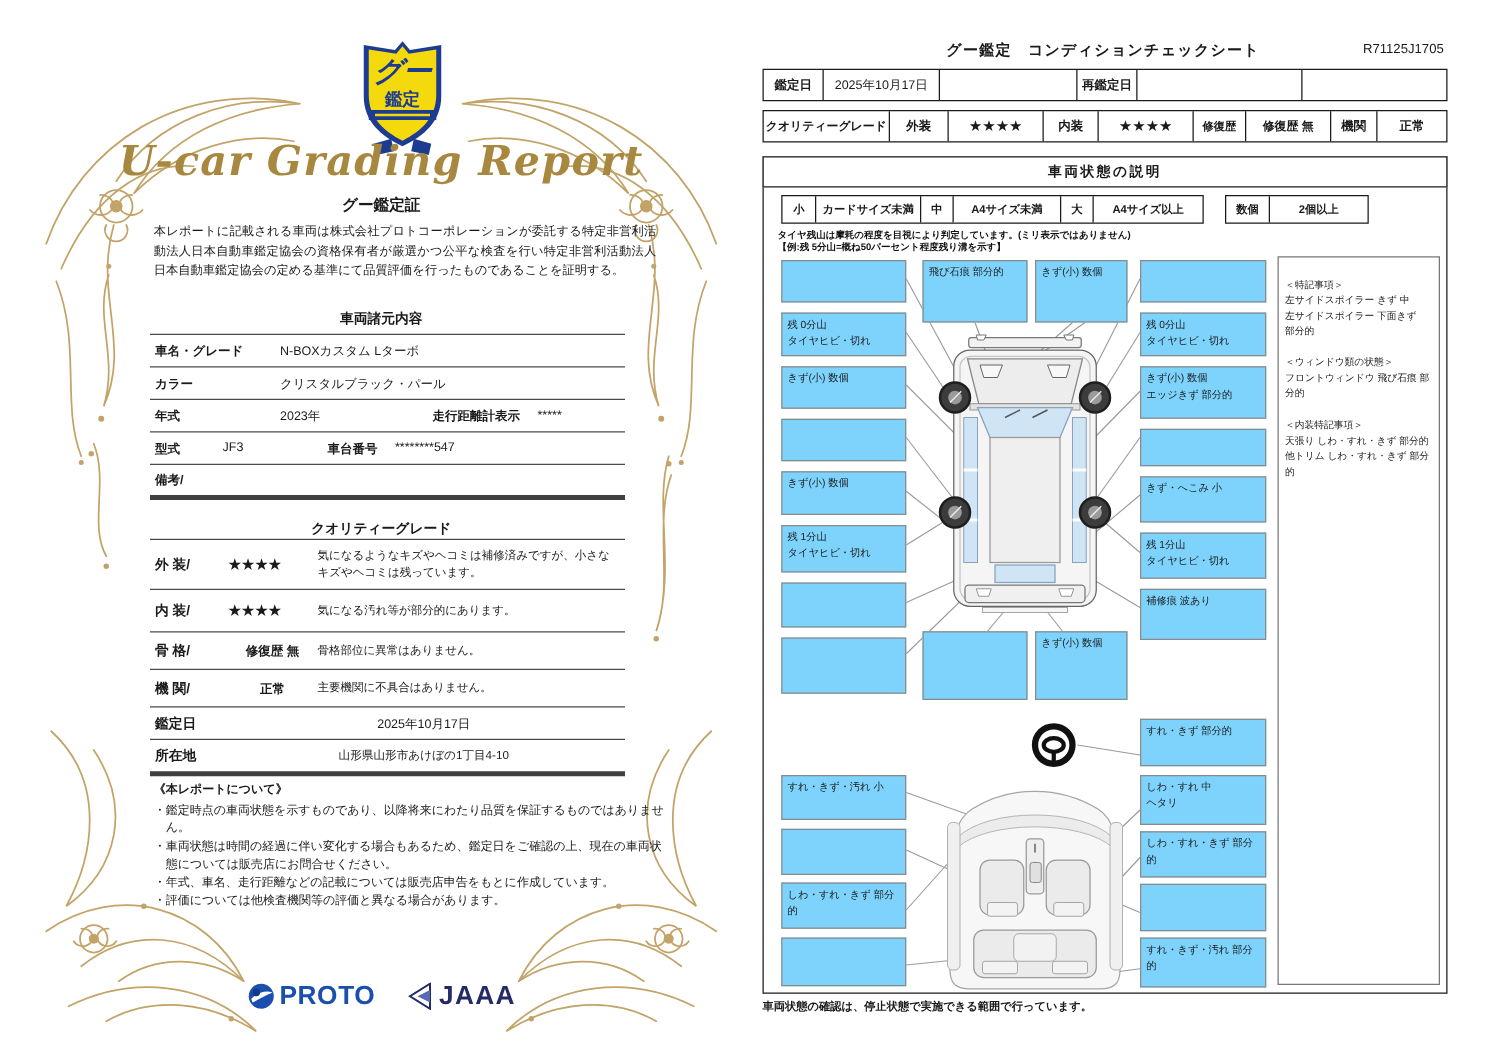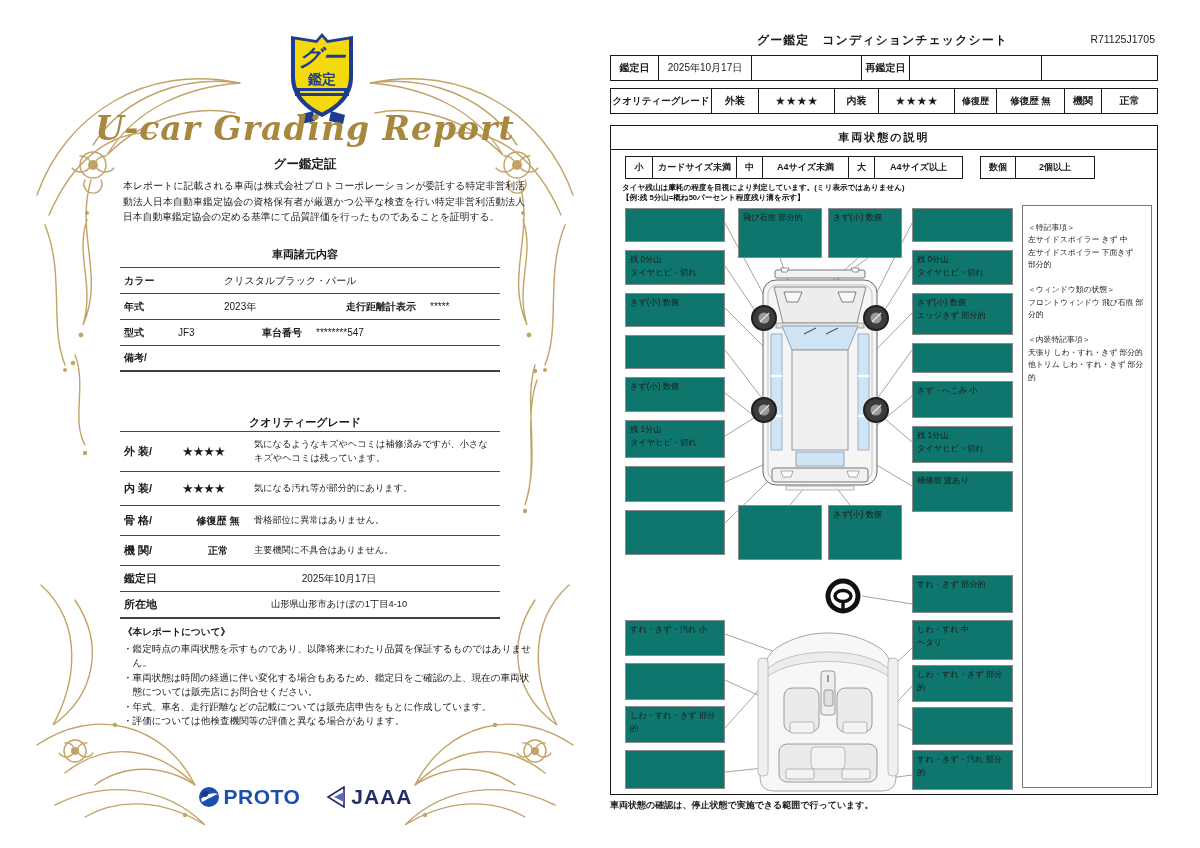--- a/index.html
+++ b/index.html
@@ -13,21 +13,21 @@
   .deco { position:absolute; inset:0; pointer-events:none; }
   .badge { position:absolute; left:252px; top:6px; width:70px; height:96px; }
   .lp-title { position:absolute; top:84px; width:100%; text-align:center;
     font-family:"DejaVu Serif","Liberation Serif",serif; font-style:italic; font-weight:bold;
     font-size:33px; color:#a8873f; letter-spacing:1px; }
   .lp-cert { position:absolute; top:131px; width:100%; text-align:center; font-weight:bold; font-size:12.5px; }
   .lp-intro { position:absolute; top:153px; left:88px; width:402px; font-size:9.8px; line-height:1.6; text-align:justify; }
   .sec-head { position:absolute; width:100%; text-align:center; font-weight:bold; font-size:11px; }
   .lp-table { position:absolute; left:85px; width:380px; }
   .lrow { display:flex; align-items:center; border-top:1px solid #4a4a4a; padding:5px 4px; min-height:26px; font-size:10px; }
-  .lrow.last { border-bottom:2px solid #404040; }
+  .lrow.last { border-bottom:4px solid #404040; }
   .lbl { font-weight:bold; width:100px; flex:none; }
   .lbl2 { font-weight:bold; flex:none; margin-left:26px; margin-right:14px; }
   .gl { font-weight:bold; width:58px; flex:none; font-size:11px; }
   .gstar { width:72px; flex:none; font-size:13px; letter-spacing:-1px; }
   .gval { width:72px; flex:none; font-size:10px; font-weight:bold; text-align:center; }
   .gdesc { flex:1; font-size:9.2px; line-height:1.45; }
   .mval { flex:1; text-align:center; font-size:10px; }
   .lp-about { position:absolute; left:88px; width:412px; font-size:9.6px; line-height:1.52; }
   .lp-about .ttl { font-weight:bold; margin-bottom:2px; }
   .lp-about ul { list-style:none; }
@@ -44,21 +44,21 @@
   .rcell { border-left:1.2px solid #1a1a1a; display:flex; align-items:center; justify-content:center; font-size:10px; height:100%; }
   .rcell:first-child { border-left:none; }
   .rcell.b { font-weight:bold; }
   .cond-box { position:absolute; left:10px; top:107px; width:548px; height:670px; border:1.6px solid #1a1a1a; background:#fff; }
   .cond-title { position:absolute; left:10px; top:107px; width:548px; height:25px; border:1.6px solid #1a1a1a;
      display:flex; align-items:center; justify-content:center; font-weight:bold; font-size:11px; letter-spacing:2px; background:#fff; }
   .legend { position:absolute; display:flex; border:1.2px solid #1a1a1a; height:23px; background:#fff; }
   .lcell { border-left:1.2px solid #1a1a1a; display:flex; align-items:center; justify-content:center; font-size:9px; font-weight:bold; }
   .lcell:first-child { border-left:none; }
   .tnote { position:absolute; left:22px; font-size:7.6px; font-weight:bold; color:#111; }
-  .abox { position:absolute; border:1px solid #8a8a8a; background:#0f766e; font-size:8.2px; line-height:1.55;
+  .abox { position:absolute; border:1px solid #8a8a8a; background:#7dd3fc; font-size:8.2px; line-height:1.55;
      padding:3px 4px; white-space:pre-line; z-index:3; }
   .npanel { position:absolute; left:422px; top:187px; width:130px; height:583px; border:1.4px solid #777; background:#fff;
      font-size:7.8px; line-height:1.6; padding:16px 5px; white-space:pre-line; z-index:3; }
   .dsvg { position:absolute; inset:0; z-index:1; }
   .rp-footer { position:absolute; left:10px; top:781px; font-size:9px; font-weight:bold; }
 </style>
 </head>
 <body>
 
 <div class="stage">
@@ -116,20 +116,24 @@
       <path d="M58,84 L44,80 L42,90 L56,93 Z" fill="#1d3c91"></path>
     </svg>
 
     <div class="lp-title">U-car Grading Report</div>
     <div class="lp-cert">グー鑑定証</div>
     <div class="lp-intro">本レポートに記載される車両は株式会社プロトコーポレーションが委託する特定非営利活動法人日本自動車鑑定協会の資格保有者が厳選かつ公平な検査を行い特定非営利活動法人日本自動車鑑定協会の定める基準にて品質評価を行ったものであることを証明する。</div>
 
     <div class="sec-head" style="top:222px;">車両諸元内容</div>
 
     <div class="lp-table" style="top:242px;">
+      <div class="lrow">
+        <span class="lbl">車名・グレード</span>
+        <span>N-BOXカスタム Lターボ</span>
+      </div>
       <div class="lrow">
         <span class="lbl">カラー</span>
         <span>クリスタルブラック・パール</span>
       </div>
       <div class="lrow">
         <span class="lbl">年式</span>
         <span style="width:96px;">2023年</span>
         <span class="lbl2">走行距離計表示</span>
         <span>*****</span>
       </div>

